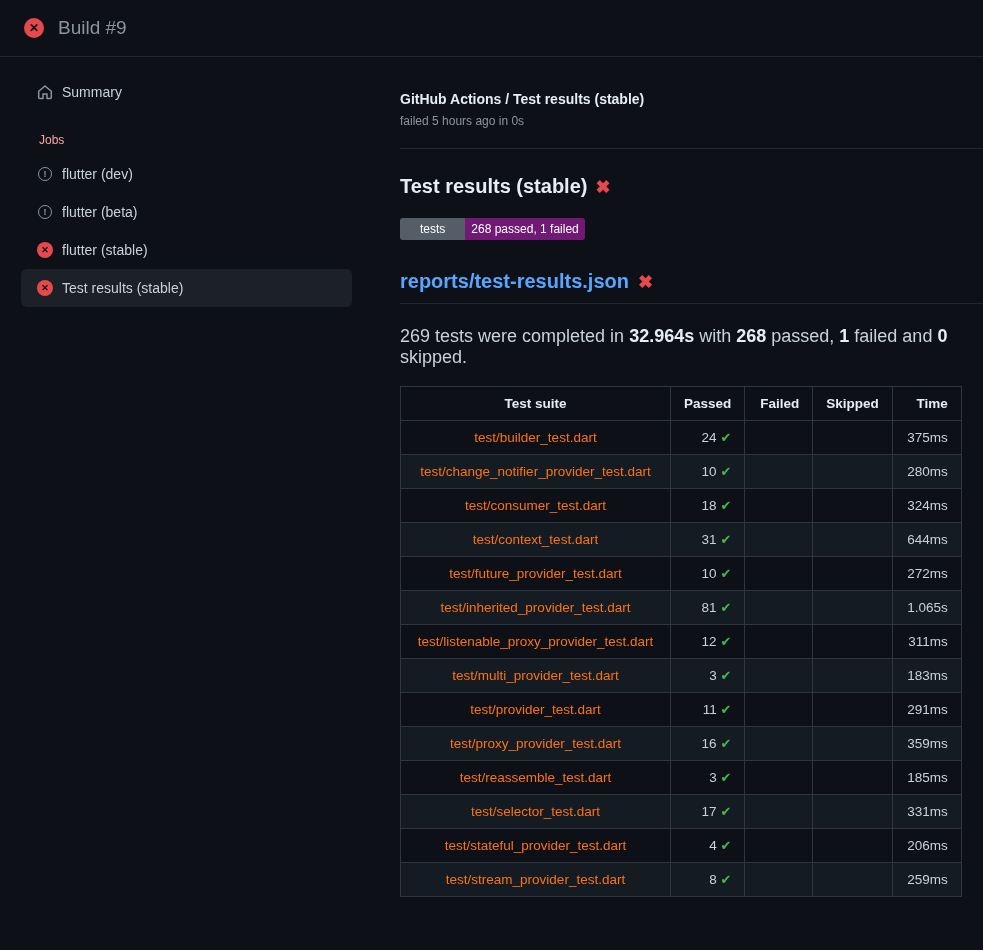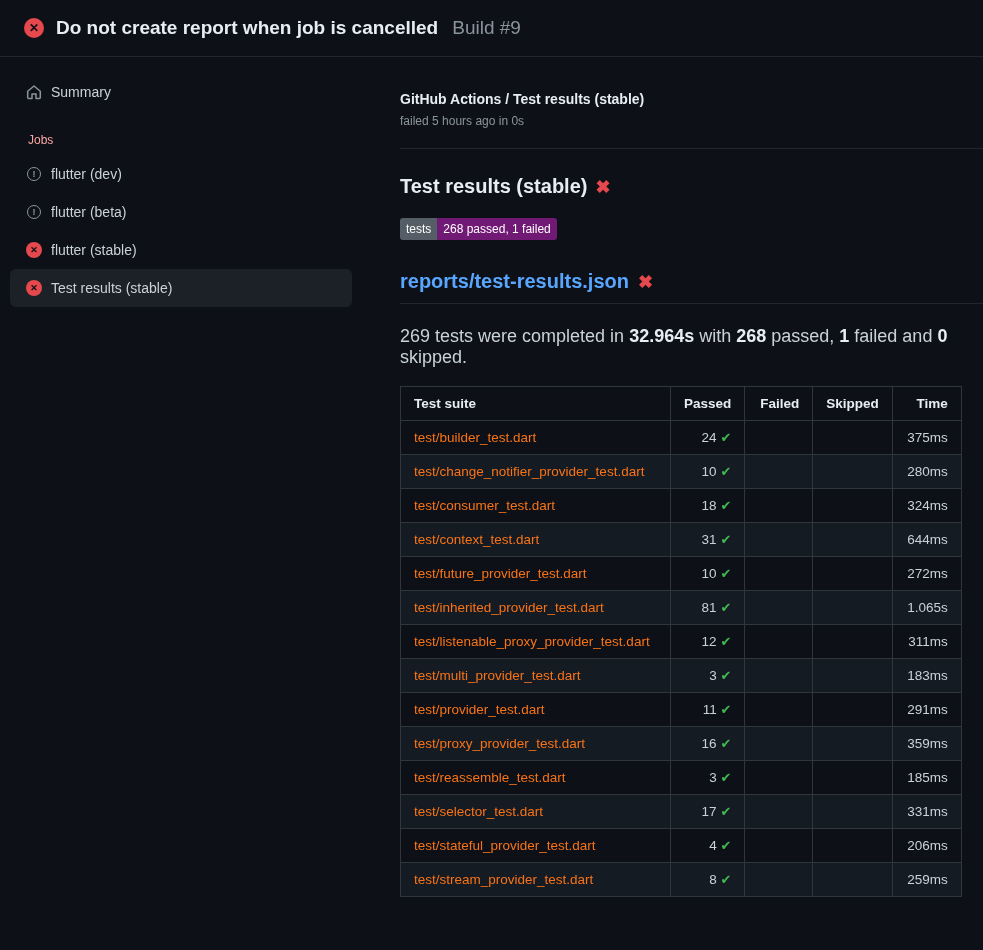--- a/index.html
+++ b/index.html
@@ -24,21 +24,21 @@
     display:flex; align-items:center; justify-content:center;
     font-size:12px; font-weight:bold; flex:0 0 auto;
   }
   .topbar .run-title { font-size:19px; font-weight:bold; color:#e6edf3; }
   .topbar .build-no { font-size:19px; color:#8b949e; font-weight:normal; margin-left:2px; }
 
   
   .layout { display:flex; align-items:flex-start; }
 
   
-  .sidebar { width:400px; flex:0 0 auto; padding:16px 48px 0 10px; }
+  .sidebar { width:400px; flex:0 0 auto; padding:16px 48px 0 21px; }
   .side-item {
     display:flex; align-items:center; gap:9px;
     height:38px; padding:0 16px; border-radius:6px;
     color:#c9d1d9; cursor:pointer;
   }
   .side-item.selected { background:#1c2128; }
   .side-item .icn { width:16px; height:16px; flex:0 0 auto; display:flex; align-items:center; justify-content:center; }
   .jobs-label { font-size:12px; color:#fca5a5; margin:22px 0 8px 18px; }
   .neutral-circle {
     width:14px; height:14px; border-radius:50%;
@@ -56,21 +56,21 @@
   
   .main { flex:1 1 auto; padding:34px 0 0 0; }
   .breadcrumb { font-weight:bold; color:#e6edf3; font-size:14px; }
   .run-meta { color:#8b949e; font-size:12px; margin-top:7px; }
   .rule { border:none; border-top:1px solid #21262d; margin:20px 0 0 0; }
 
   .section-title { margin-top:26px; font-size:20px; font-weight:bold; color:#e6edf3; display:flex; align-items:center; gap:8px; }
   .red-x { color:#e5484d; font-size:18px; font-weight:bold; }
 
   .badge { display:inline-flex; margin-top:20px; font-size:12px; border-radius:3px; overflow:hidden; line-height:1; }
-  .badge .b-label { background:#555d66; color:#ffffff; padding:5px 6px; }
+  .badge .b-label { background:#555d66; color:#ffffff; padding:5px 20px; }
   .badge .b-value { background:#701a75; color:#ffffff; padding:5px 6px; }
 
   .report-heading {
     margin-top:30px; padding-bottom:10px;
     border-bottom:1px solid #21262d;
     font-size:20px; font-weight:bold;
     display:flex; align-items:center; gap:9px;
   }
   .report-heading a { color:#58a6ff; }
 
@@ -82,38 +82,37 @@
     margin-top:18px;
     border-collapse:collapse;
     font-size:13.5px;
   }
   table.results th, table.results td {
     border:1px solid #30363d;
     padding:7px 13px;
     height:34px;
   }
   table.results th { font-weight:bold; color:#e6edf3; }
-  table.results th.left, table.results td.suite { text-align:left; }
+  table.results th.left, table.results td.suite { text-align:center; }
   table.results th.right, table.results td.num, table.results td.time { text-align:right; }
   table.results tbody tr:nth-child(even) { background:#151b23; }
   table.results col.c-suite { width:270px; }
   table.results col.c-passed { width:67px; }
   table.results col.c-failed { width:68px; }
   table.results col.c-skipped { width:78px; }
   table.results col.c-time { width:69px; }
   .check { color:#3fb950; font-size:13px; }
   .cross { color:#f85149; font-size:13px; }
   td.time { color:#c9d1d9; }
 </style>
 </head>
 <body>
 
 <header class="topbar">
   <span class="status-circle">✕</span>
-  <span class="run-title">Do not create report when job is cancelled</span>
   <span class="build-no">Build #9</span>
 </header>
 
 <div class="layout">
 
   <nav class="sidebar">
     <div class="side-item">
       <span class="icn">
         <svg viewBox="0 0 16 16" width="16" height="16">
             <path d="M1.7 7.3 8 2l6.3 5.3v6.2a1 1 0 0 1-1 1H10V10H6v4.5H2.7a1 1 0 0 1-1-1z" fill="none" stroke="#8b949e" stroke-width="1.5" stroke-linejoin="round"></path>

